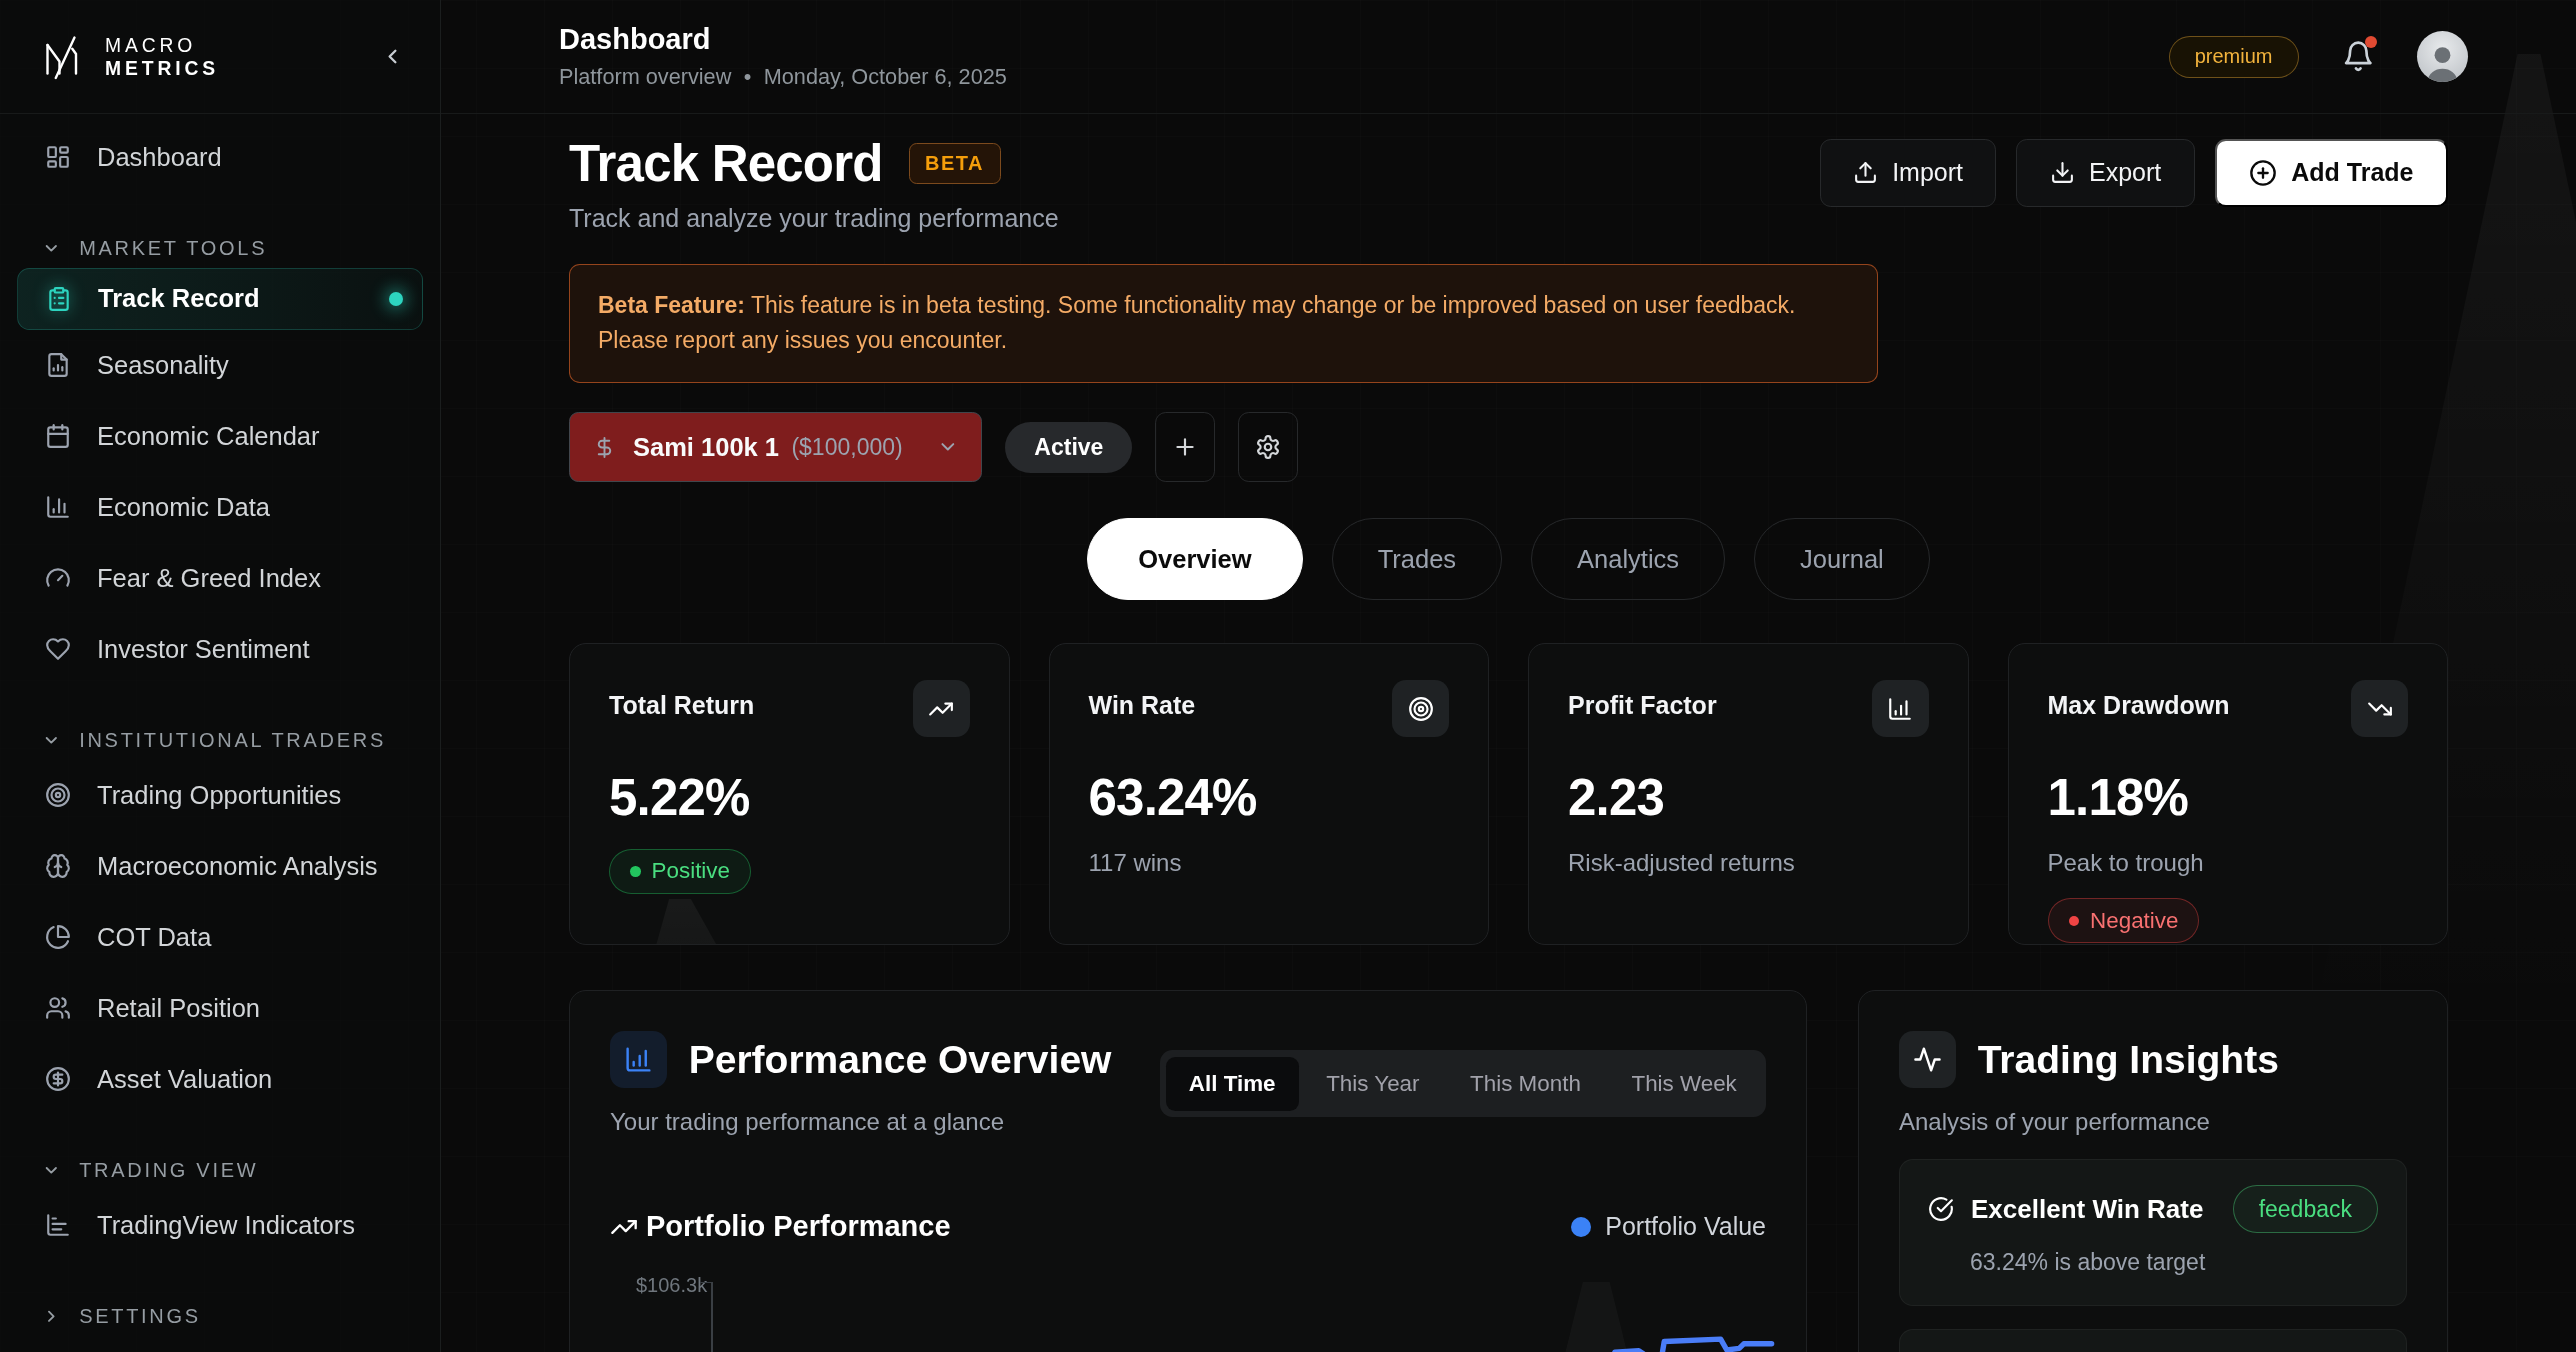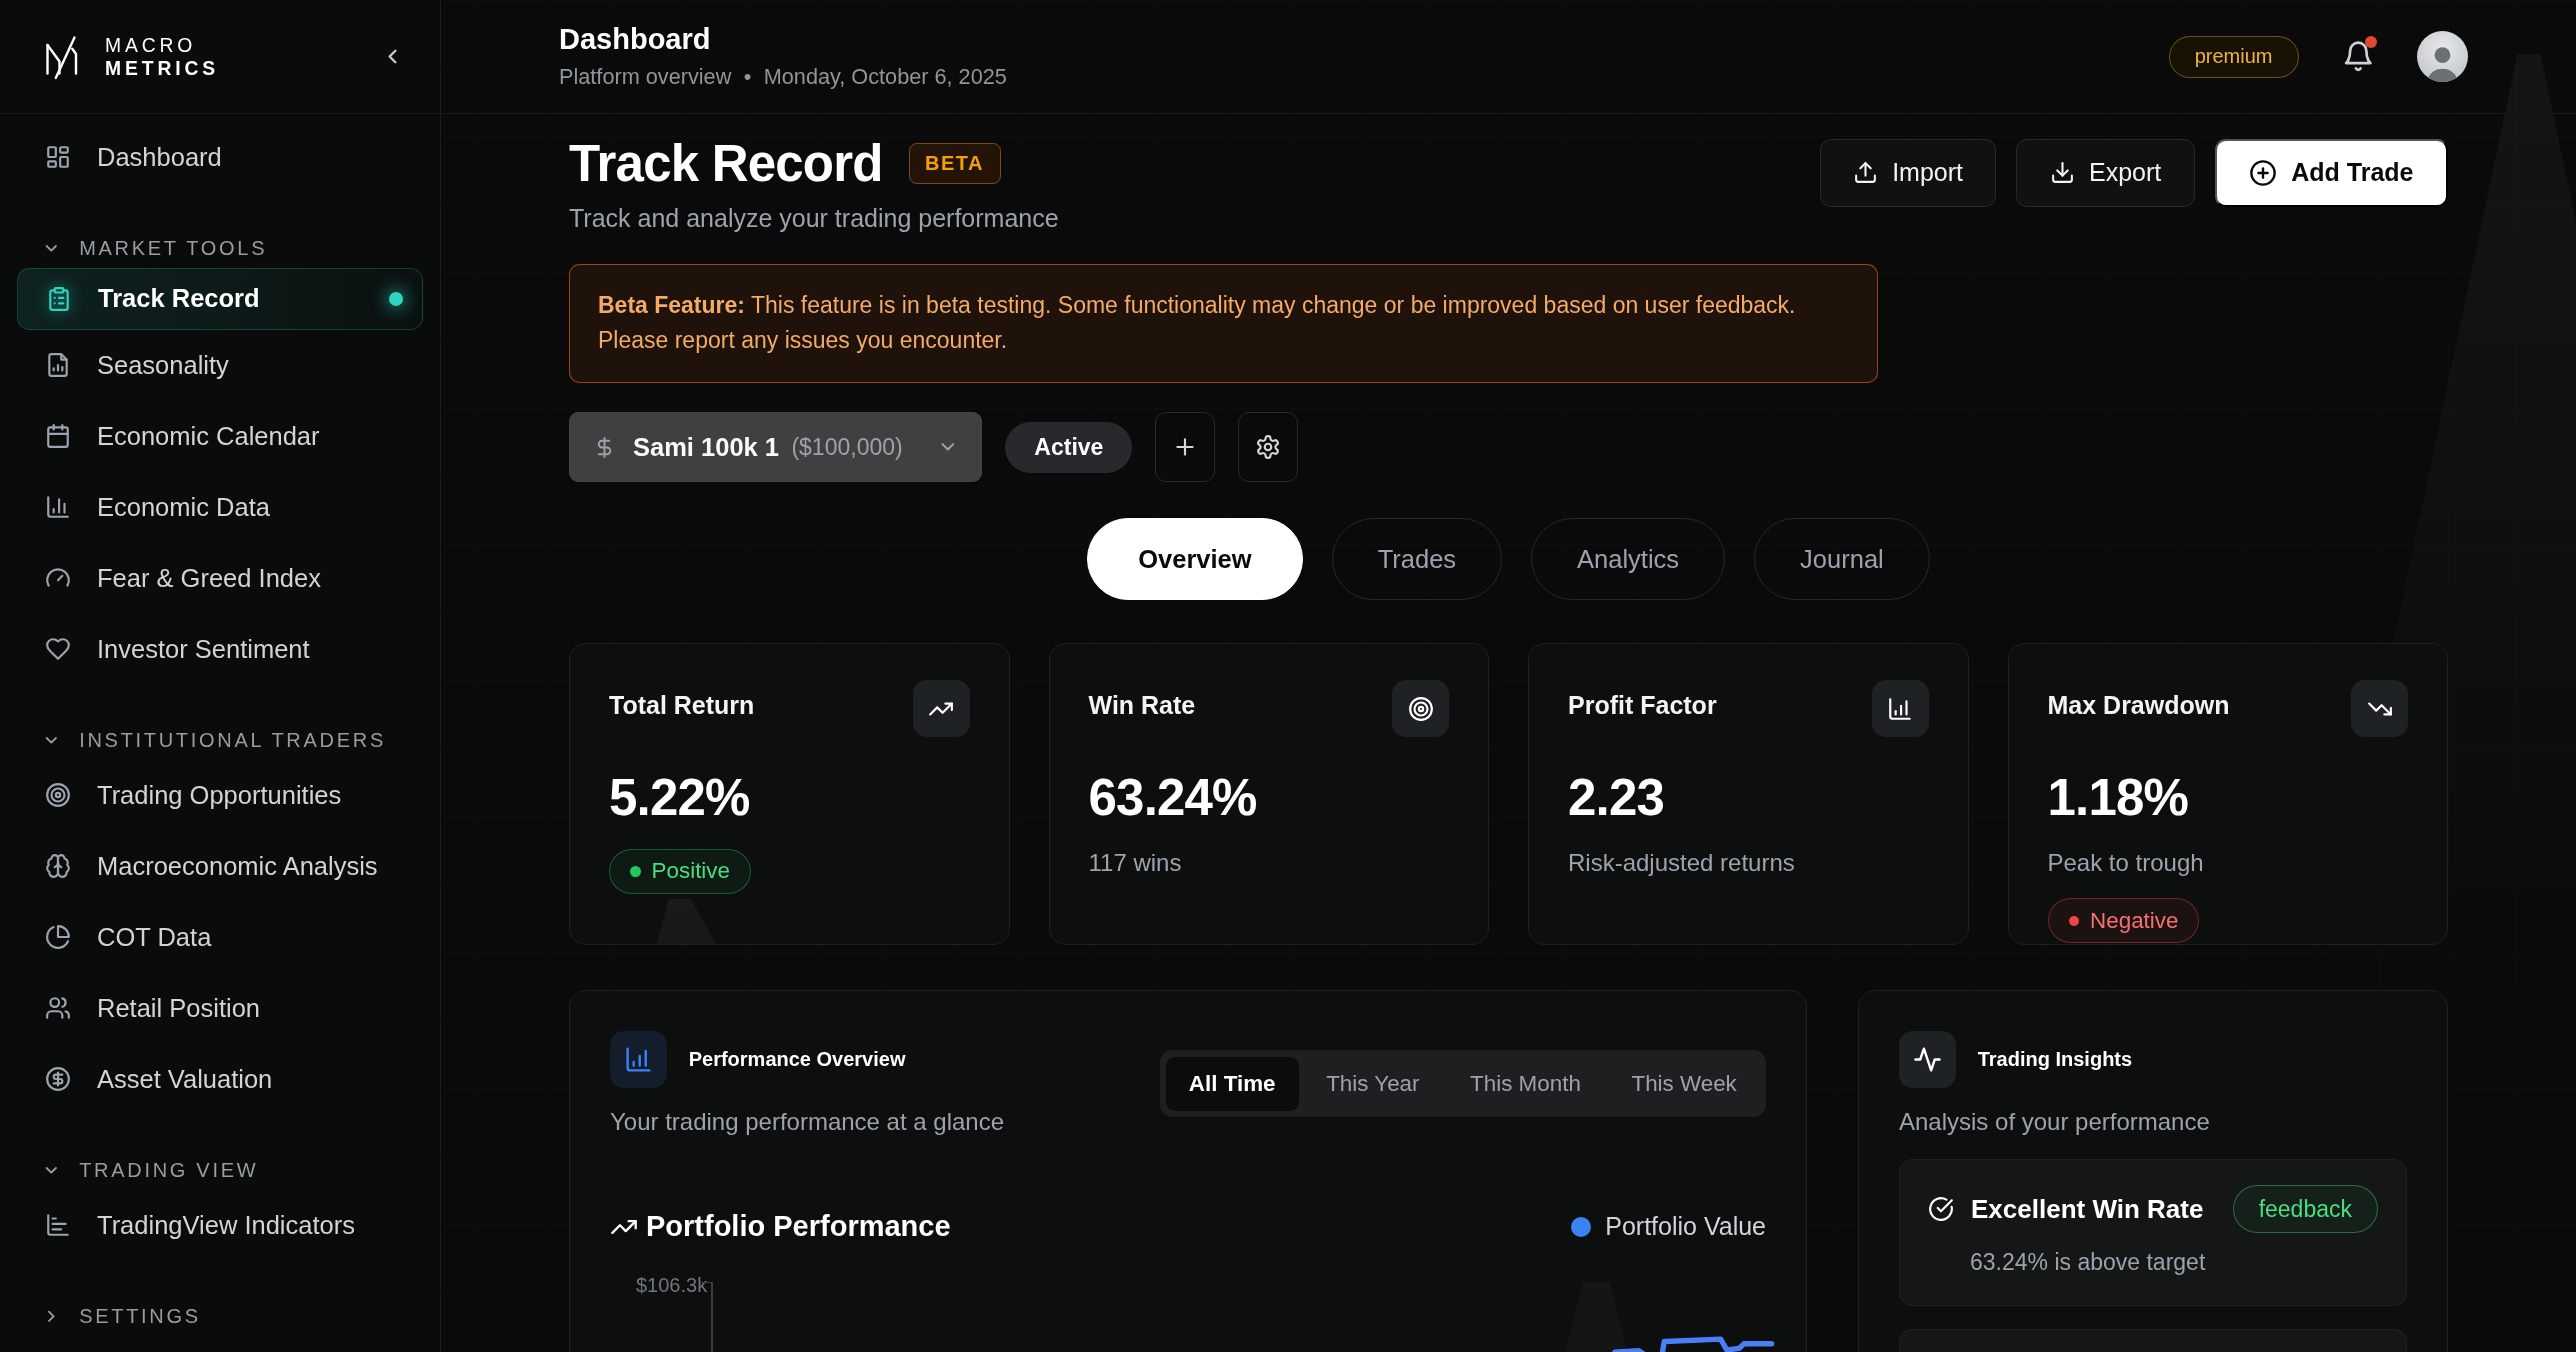--- a/index.html
+++ b/index.html
@@ -63,21 +63,21 @@
   .page-sub { margin-top:10.8px; font-size:25px; color:#9ca3af; }
   .ph-actions { display:flex; gap:20px; margin-top:4.6px; }
   .btn { display:flex; align-items:center; gap:14px; height:68px; padding:0 32.5px; border-radius:10.8px; font-size:25px; font-weight:500; cursor:pointer; }
   .btn.ghost { background:#101112; border:0.8px solid #27292b; color:#f3f4f6; }
   .btn.primary { background:#fff; color:#0a0a0a; font-weight:600; }
 
   .beta-notice { margin-top:31px; width:1309px; border:0.8px solid rgba(190,85,35,0.75); background:#1e120b; border-radius:10.8px; padding:23px 28px; font-size:23px; line-height:1.55; color:#f4ab66; }
   .beta-notice strong { font-weight:700; color:#f4ab66; }
 
   .account-row { margin-top:29px; display:flex; align-items:center; gap:23px; }
-  .acct-select { display:flex; align-items:center; height:70px; padding:0 23px; border:0.8px solid #41464c; border-radius:9.3px; background:#404040; cursor:pointer; min-width:396px; }
+  .acct-select { display:flex; align-items:center; height:70px; padding:0 23px; border:0.8px solid #41464c; border-radius:9.3px; background:#7f1d1d; cursor:pointer; min-width:396px; }
   .acct-select .dollar { color:#9ca3af; margin-right:17px; }
   .acct-name { font-size:25.5px; font-weight:700; color:#f9fafb; }
   .acct-balance { font-size:23px; color:#9ca3af; margin-left:12.4px; }
   .acct-chevron { color:#9ca3af; margin-left:auto; padding-left:34px; }
   .active-pill { height:51px; display:flex; align-items:center; padding:4px 29px; background:#27292c; border-radius:773px; font-size:23px; font-weight:600; color:#fff; }
   .sq-btn { width:60px; height:70px; border:0.8px solid #27292b; border-radius:10.8px; display:flex; align-items:center; justify-content:center; color:#d4d7da; cursor:pointer; background:transparent; }
 
   .tabs-row { margin-top:36px; display:flex; justify-content:center; gap:29px; }
   .tab { height:82px; display:flex; align-items:center; padding:0 45px; border-radius:773px; font-size:25.5px; color:#9ca3af; border:0.8px solid #26282a; cursor:pointer; }
   .tab.active { background:#fff; color:#0b0b0b; font-weight:600; border-color:#fff; padding:0 50px; }
@@ -101,21 +101,21 @@
 
   .bottom-row { margin-top:45px; display:flex; gap:51px; align-items:flex-start; }
   .panel { background:#0d0e0e; border:0.8px solid #1f2123; border-radius:17px; padding:40px; overflow:hidden; }
   .perf-panel { width:1238px; height:650px; }
   .insights-panel { flex:1; height:650px; }
   .panel-head { display:flex; align-items:center; justify-content:space-between; }
   .panel-title-wrap { display:flex; align-items:center; gap:21.7px; }
   .panel-icbox { width:57px; height:57px; border-radius:14px; display:flex; align-items:center; justify-content:center; }
   .panel-icbox.blue { background:rgba(59,130,246,0.13); color:#3b82f6; }
   .panel-icbox.gray { background:#1f2224; color:#fff; }
-  .panel-title { font-size:20px; font-weight:700; color:#fff; }
+  .panel-title { font-size:39px; font-weight:700; color:#fff; }
   .panel-sub { margin-top:20px; font-size:24px; color:#9ca3af; }
   .segmented { display:flex; background:#1d1f21; border-radius:12.4px; padding:6.2px; gap:4.6px; }
   .seg-btn { height:54px; display:flex; align-items:center; padding:0 23px; font-size:22.4px; color:#a1a1aa; border-radius:9.3px; cursor:pointer; }
   .seg-btn.active { background:#0b0c0d; color:#fff; font-weight:600; }
 
   .chart-head { margin-top:74px; display:flex; align-items:center; justify-content:space-between; }
   .chart-title-wrap { display:flex; align-items:center; gap:8px; color:#fff; }
   .chart-title { font-size:29px; font-weight:700; }
   .legend { display:flex; align-items:center; gap:14px; }
   .legend-dot { width:20px; height:20px; border-radius:50%; background:#3b82f6; }

